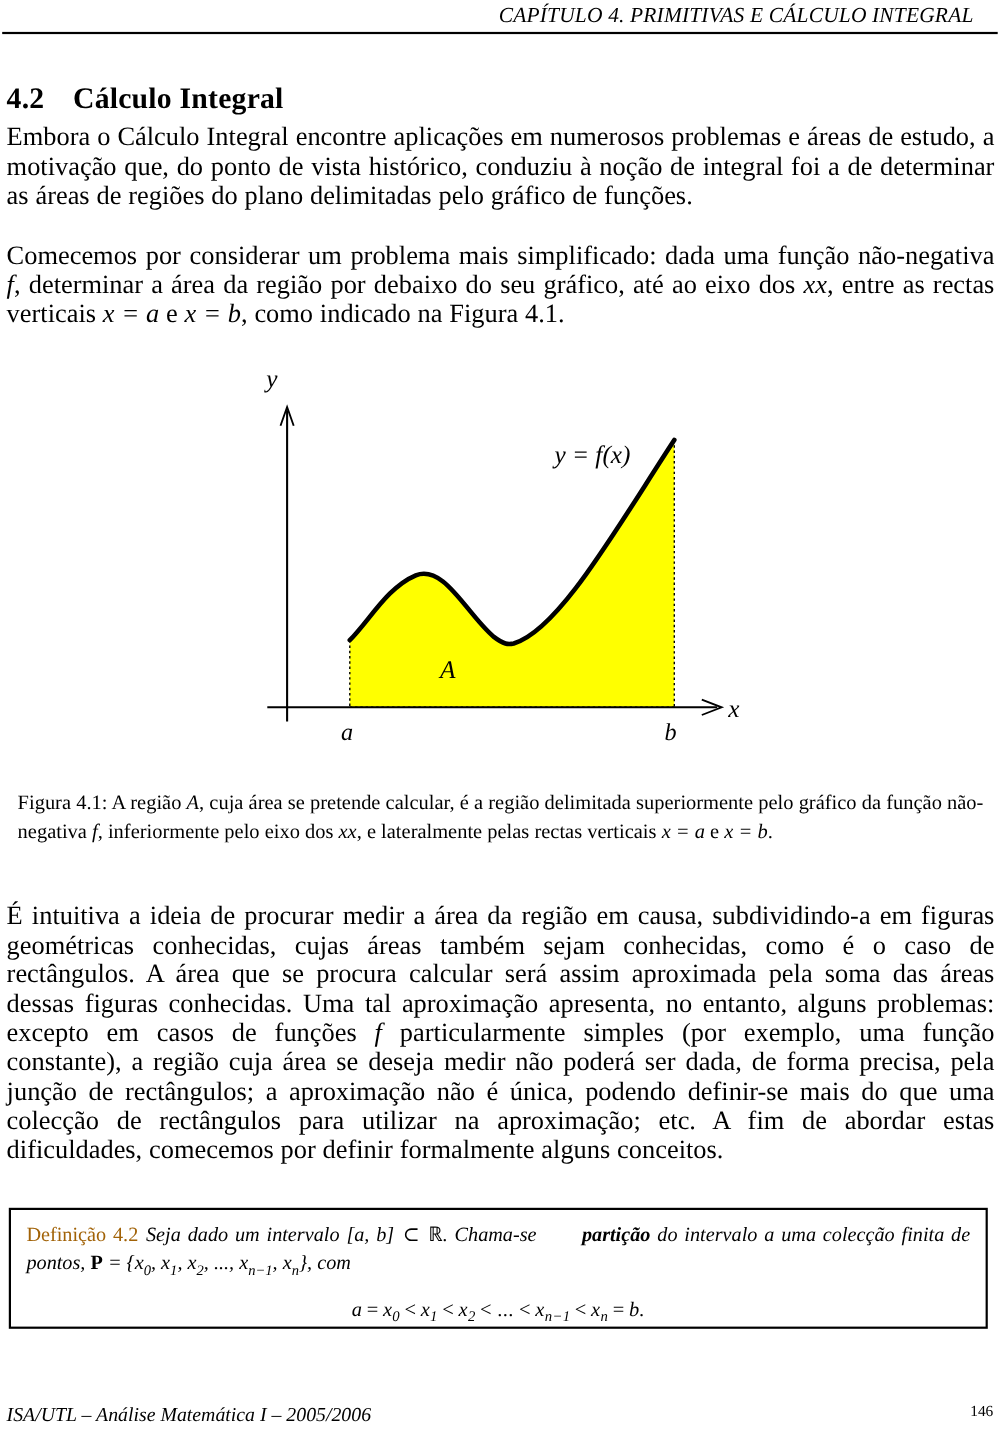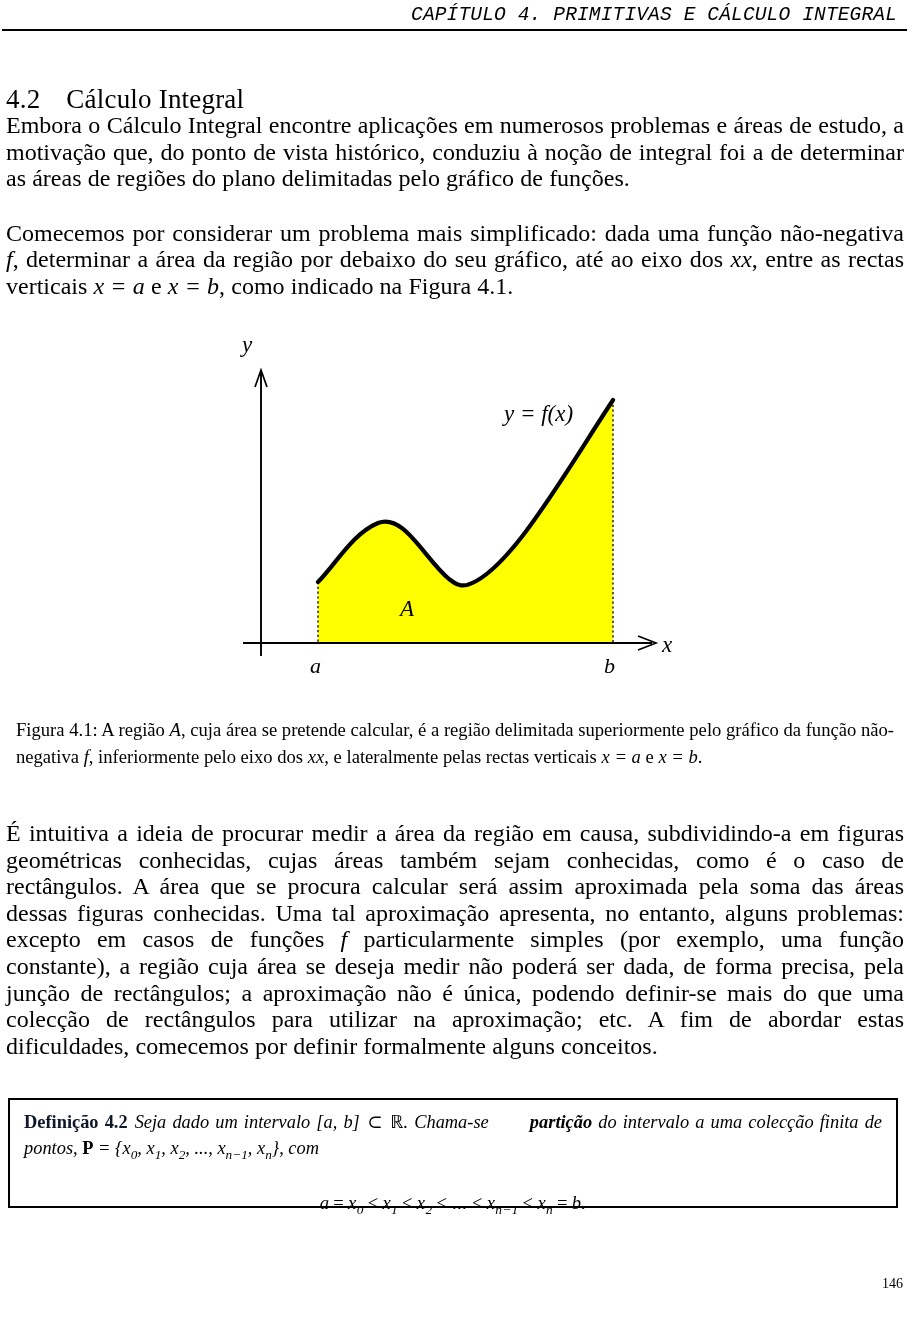--- a/index.html
+++ b/index.html
@@ -14,23 +14,22 @@
     font-family: "Liberation Serif", "DejaVu Serif", serif;
     color: #000000;
     overflow: hidden;
   }
 
   
   .page-header {
     position: absolute;
     top: 4px;
     left: 8px;
-    right: 12px;
+    right: 24px;
     height: 26px;
-    font-family: Liberation Mono, monospace;
   }
   .page-header .header-text {
     position: absolute;
     right: 0;
     top: 0;
     font-style: italic;
     font-size: 19.5px;
     letter-spacing: 0.15px;
     white-space: nowrap;
   }
@@ -39,24 +38,24 @@
     left: 2px;
     right: 2px;
     top: 29px;
     height: 2.4px;
     background: #000;
   }
 
   
   .section-heading {
     position: absolute;
-    top: 62px;
+    top: 52px;
     left: 6px;
     font-size: 27px;
-    font-weight: normal;
+    font-weight: bold;
     letter-spacing: 0.2px;
     white-space: nowrap;
   }
   .section-heading .sec-num { margin-right: 26px; }
 
   
   .body-col {
     position: absolute;
     left: 6px;
     width: 898px;
@@ -109,29 +108,29 @@
     padding: 9px 14px 0 14px;
   }
   .def-text {
     font-size: 18.4px;
     line-height: 26px;
     font-style: italic;
     text-align: justify;
   }
   .def-label {
     font-style: normal;
-    font-weight: bold;
-    color: #0f172a;
+    font-weight: normal;
+    color: #a16207;
     margin-right: 7px;
   }
   .def-strong { font-weight: bold; font-style: italic; margin-left: 35px; }
   .bb { font-style: normal; font-family: "Liberation Serif", serif; }
   .setP { font-weight: bold; font-style: normal; }
   .def-display {
-    margin-top: 24px;
+    margin-top: 12px;
     text-align: center;
     font-size: 18.6px;
     font-style: italic;
     letter-spacing: 0.3px;
   }
   .def-display .op { font-style: normal; padding: 0 4px; }
   sub { font-size: 0.72em; font-style: italic; }
 
   
   .page-footer {
@@ -219,14 +218,15 @@
 
 <div class="definition-box">
   <div class="def-inner">
     <div class="def-text"><span class="def-label">Definição 4.2</span><span>Seja dado um intervalo </span><span class="mi">[a, b]</span><span class="mrel"> ⊂ </span><span class="bb">ℝ</span><span>.  Chama-se </span><span class="def-strong">partição</span><span> do intervalo a uma colecção finita de pontos, </span><span class="setP">P</span><span> = {</span><span class="mi">x</span><sub>0</sub><span>, </span><span class="mi">x</span><sub>1</sub><span>, </span><span class="mi">x</span><sub>2</sub><span>, ..., </span><span class="mi">x</span><sub>n−1</sub><span>, </span><span class="mi">x</span><sub>n</sub><span>},  com</span></div>
 
     <div class="def-display"><span class="mi">a</span><span class="op">=</span><span class="mi">x</span><sub>0</sub><span class="op">&lt;</span><span class="mi">x</span><sub>1</sub><span class="op">&lt;</span><span class="mi">x</span><sub>2</sub><span class="op">&lt; ... &lt;</span><span class="mi">x</span><sub>n−1</sub><span class="op">&lt;</span><span class="mi">x</span><sub>n</sub><span class="op">=</span><span class="mi">b</span><span>.</span></div>
   </div>
 </div>
 
 <div class="page-footer">
+  <div class="footer-left">ISA/UTL – Análise Matemática I – 2005/2006</div>
   <div class="footer-right">146</div>
 </div>
 
 </body></html>

